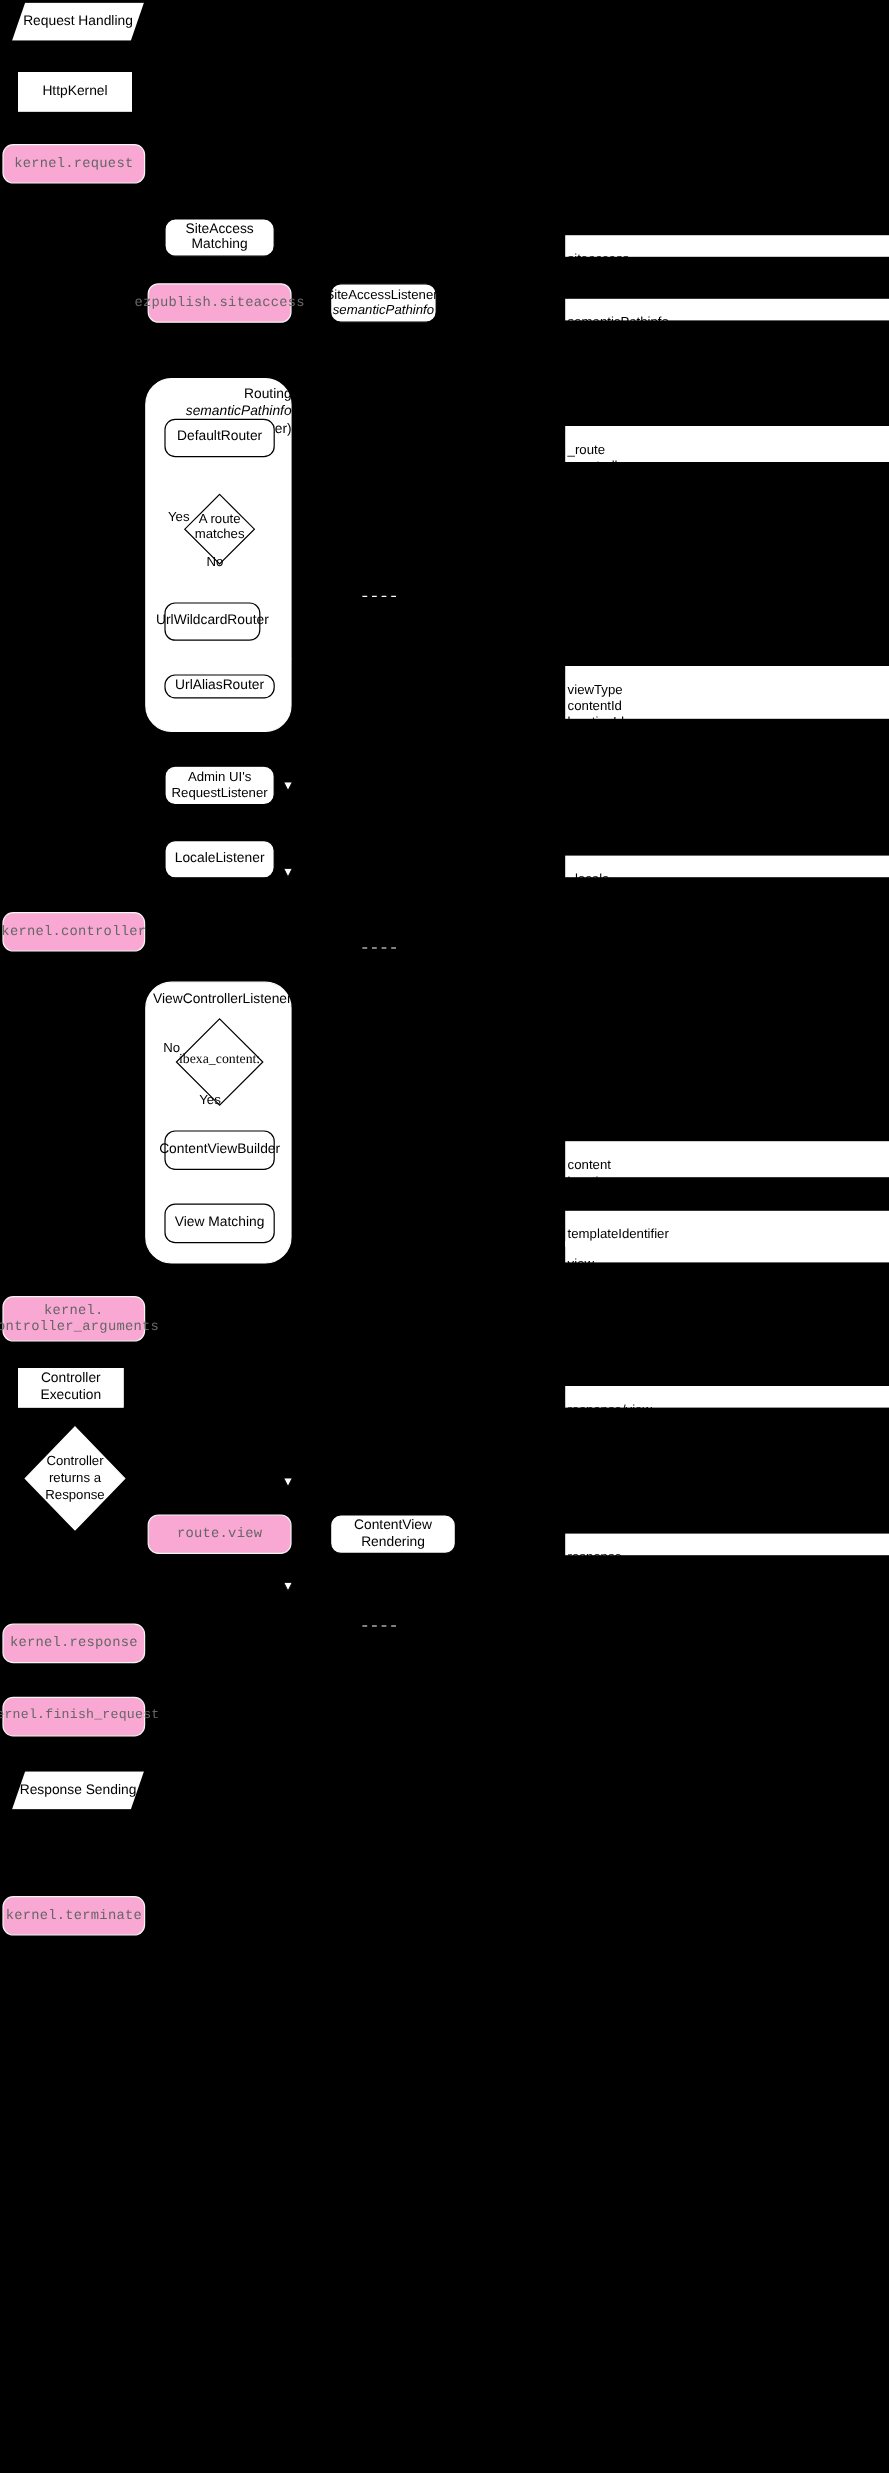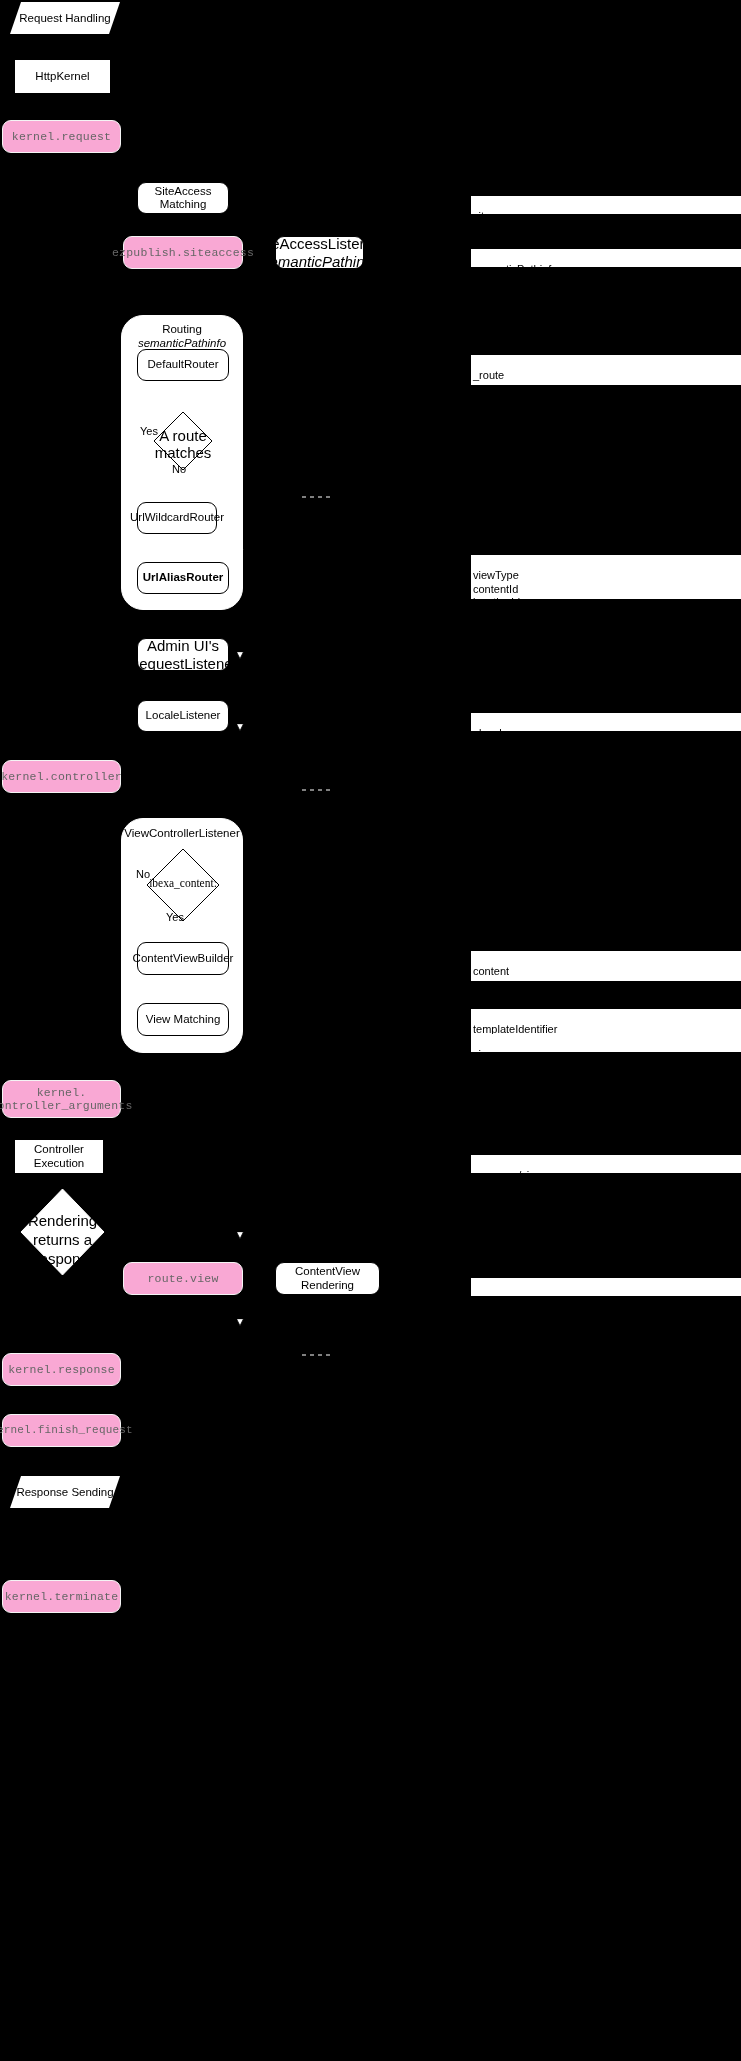--- a/index.html
+++ b/index.html
@@ -58,21 +58,21 @@
     position: absolute;
     background: #ffffff;
     border: 1px solid #ffffff;
     border-radius: 22px;
     box-sizing: border-box;
   }
   .group-title {
     position: absolute;
     left: 0;
     right: 0;
-    text-align: center;
+    text-align: right;
     color: #000000;
     font-size: 11.5px;
     line-height: 1.25;
   }
 
   
   .skew {
     position: absolute;
     box-sizing: border-box;
     background: #ffffff;
@@ -115,21 +115,21 @@
   svg.lines {
     position: absolute;
     left: 0;
     top: 0;
     width: 741px;
     height: 2061px;
     pointer-events: none;
     overflow: visible;
   }
 
-  .t11 { font-size: 15px; }
+  .t11 { font-size: 11px; }
   .t115 { font-size: 11.5px; }
   .italic { font-style: italic; }
 </style>
 </head>
 <body>
 
 <div id="canvas">
 
   <svg class="lines" xmlns="http://www.w3.org/2000/svg">
     <defs>
@@ -219,21 +219,21 @@
     <span>Yes</span>
   </div>
   <div class="edge-label" style="left:172px; top:463px;">
     <span>No</span>
   </div>
 
   <div class="node round t115" style="left:137px; top:502px; width:80px; height:32px;">
     <span>UrlWildcardRouter</span>
   </div>
 
-  <div class="node round t115" style="left:137px; top:562px; width:92px; height:32px;font-weight:bold;">
+  <div class="node round t115" style="left:137px; top:562px; width:92px; height:20px;">
     <span>UrlAliasRouter</span>
   </div>
 
   <div class="vars" style="left:471px; top:555px; width:280px; height:44px;">
     <span>viewType
 contentId
 locationId</span>
   </div>
 
   <div class="node round t11" style="left:137px; top:638px; width:92px; height:33px; flex-direction:column;">
@@ -306,21 +306,21 @@
 
   <div class="vars" style="left:471px; top:1155px; width:280px; height:18px;">
     <span>response/view</span>
   </div>
 
   <div class="diamond-wrap" style="left:20px; top:1188px; width:85px; height:88px;">
     <svg width="85" height="88" viewBox="0 0 85 88" xmlns="http://www.w3.org/2000/svg">
       <polygon points="42.5,1 84,44 42.5,87 1,44" fill="#ffffff" stroke="#ffffff" stroke-width="1"></polygon>
     </svg>
     <div class="diamond-label t11" style="top:24px; line-height:1.25;">
-      <span>Rendering</span><br>
+      <span>Controller</span><br>
       <span>returns a</span><br>
       <span>Response</span>
     </div>
   </div>
 
   <div class="node event" style="left:123px; top:1262px; width:120px; height:33px;">
     <span>route.view</span>
   </div>
 
   <div class="node round t115" style="left:275px; top:1262px; width:105px; height:33px;">

